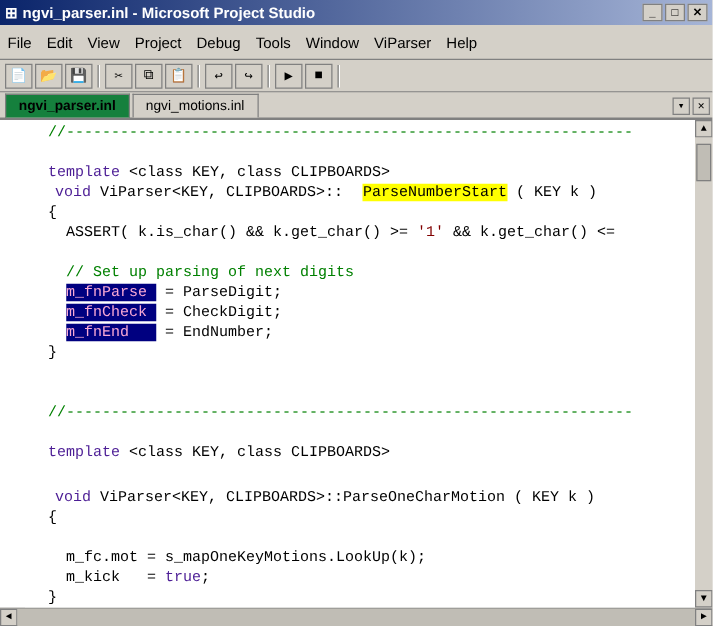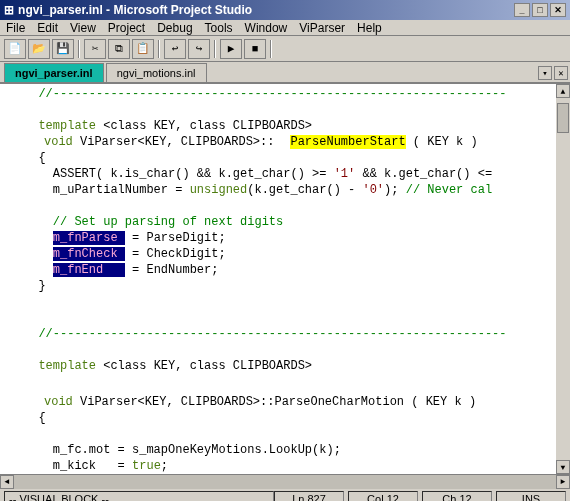--- a/index.html
+++ b/index.html
@@ -33,21 +33,21 @@
       border: 1px solid #808080;
       font-size: 9px;
       display: flex; align-items: center; justify-content: center;
       cursor: pointer;
       color: black;
     }
 
     
     #menu-bar {
       background: #d4d0c8;
-      height: 16px;
+      height: 28px;
       display: flex;
       align-items: center;
       font-family: Arial, sans-serif;
       font-size: 12px;
       border-bottom: 1px solid #808080;
     }
     .menu-item {
       padding: 2px 6px;
       cursor: pointer;
     }
@@ -93,21 +93,21 @@
       padding: 2px 10px;
       border: 1px solid #808080;
       border-bottom: none;
       cursor: pointer;
       background: #d4d0c8;
       margin-right: 2px;
       height: 19px;
       display: flex; align-items: center;
     }
     .tab.active {
-      background: #14b8a6;
+      background: #15803d;
       font-weight: bold;
       z-index: 10;
     }
     #tab-controls {
       position: absolute;
       right: 2px;
       bottom: 2px;
       display: flex;
       gap: 2px;
     }
@@ -185,21 +185,21 @@
       font-size: 12px;
       font-family: 'Courier New', Courier, monospace;
       padding-left: 4px;
       position: relative;
     }
 
     
     .c-default { color: #000000; }
     .c-comment { color: #008000; }
     .c-highlight { background: #ffff00; margin-left: 16px; }
-    .c-blue { color: #4d7c0f; }
+    .c-blue { color: #4c1d95; }
     .c-selected { background: #000080; color: #f9a8d4; }
 
     
     #status-bar {
       height: 20px;
       background: #d4d0c8;
       border-top: 1px solid #808080;
       display: flex;
       align-items: center;
       font-family: Arial, sans-serif;
@@ -323,23 +323,20 @@
       </div>
 
       <div class="code-line">
         <span class="c-default">  {</span>
       </div>
 
       <div class="code-line">
         <span class="c-default">    ASSERT( k.is_char() &amp;&amp; k.get_char() &gt;= <span style="color:#800000">'1'</span> &amp;&amp; k.get_char() &lt;=</span>
       </div>
 
-      <div class="code-line">
-        <span class="c-default">    m_uPartialNumber = <span class="c-blue">unsigned</span>(k.get_char() - <span style="color:#800000">'0'</span>); <span class="c-comment">// Never cal</span></span>
-      </div>
 
       <div class="code-line">
         <span>&nbsp;</span>
       </div>
 
       <div class="code-line">
         <span class="c-comment">    // Set up parsing of next digits</span>
       </div>
 
       <div class="code-line">

